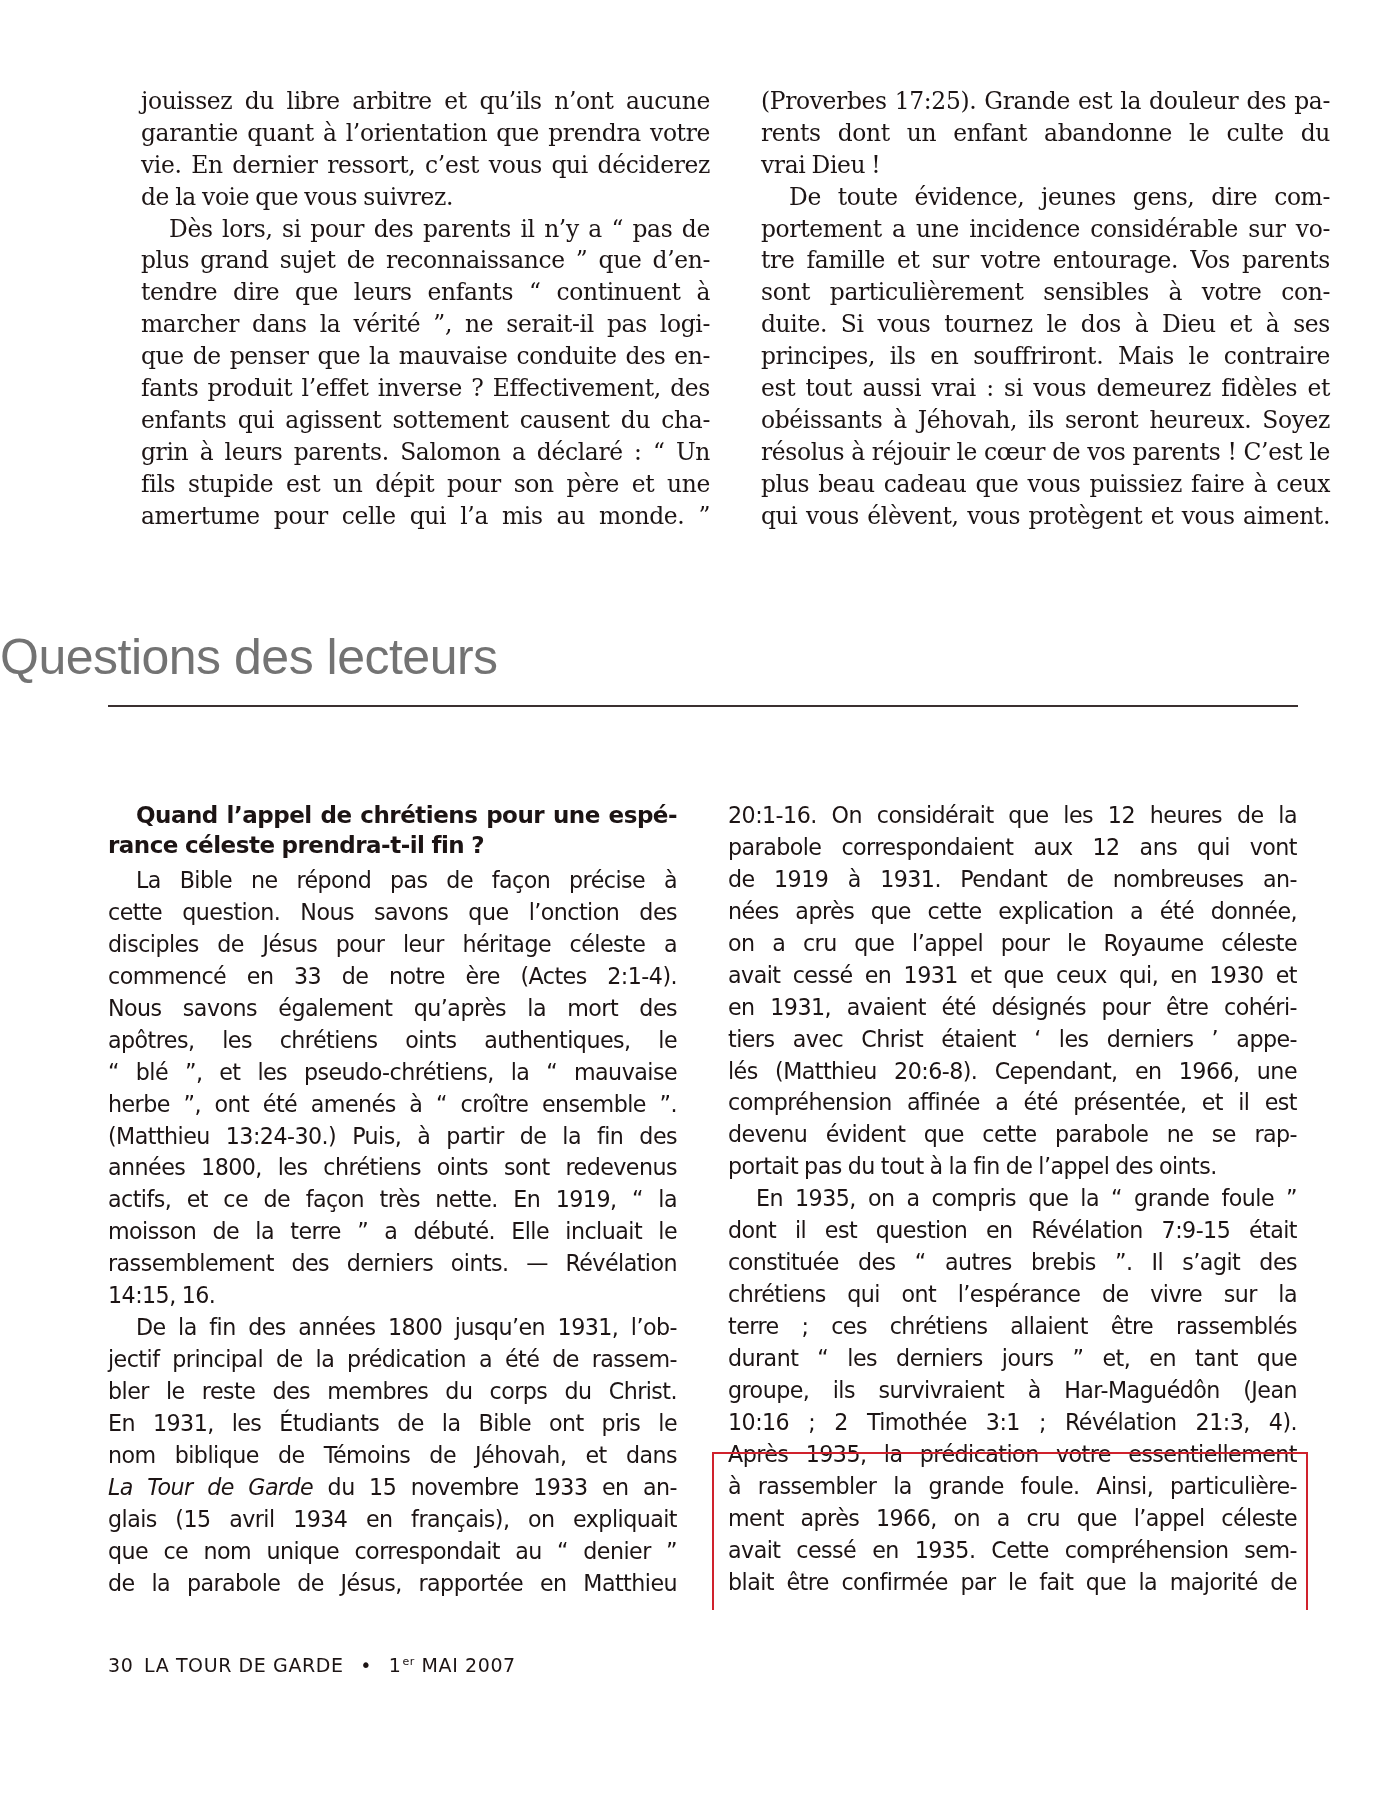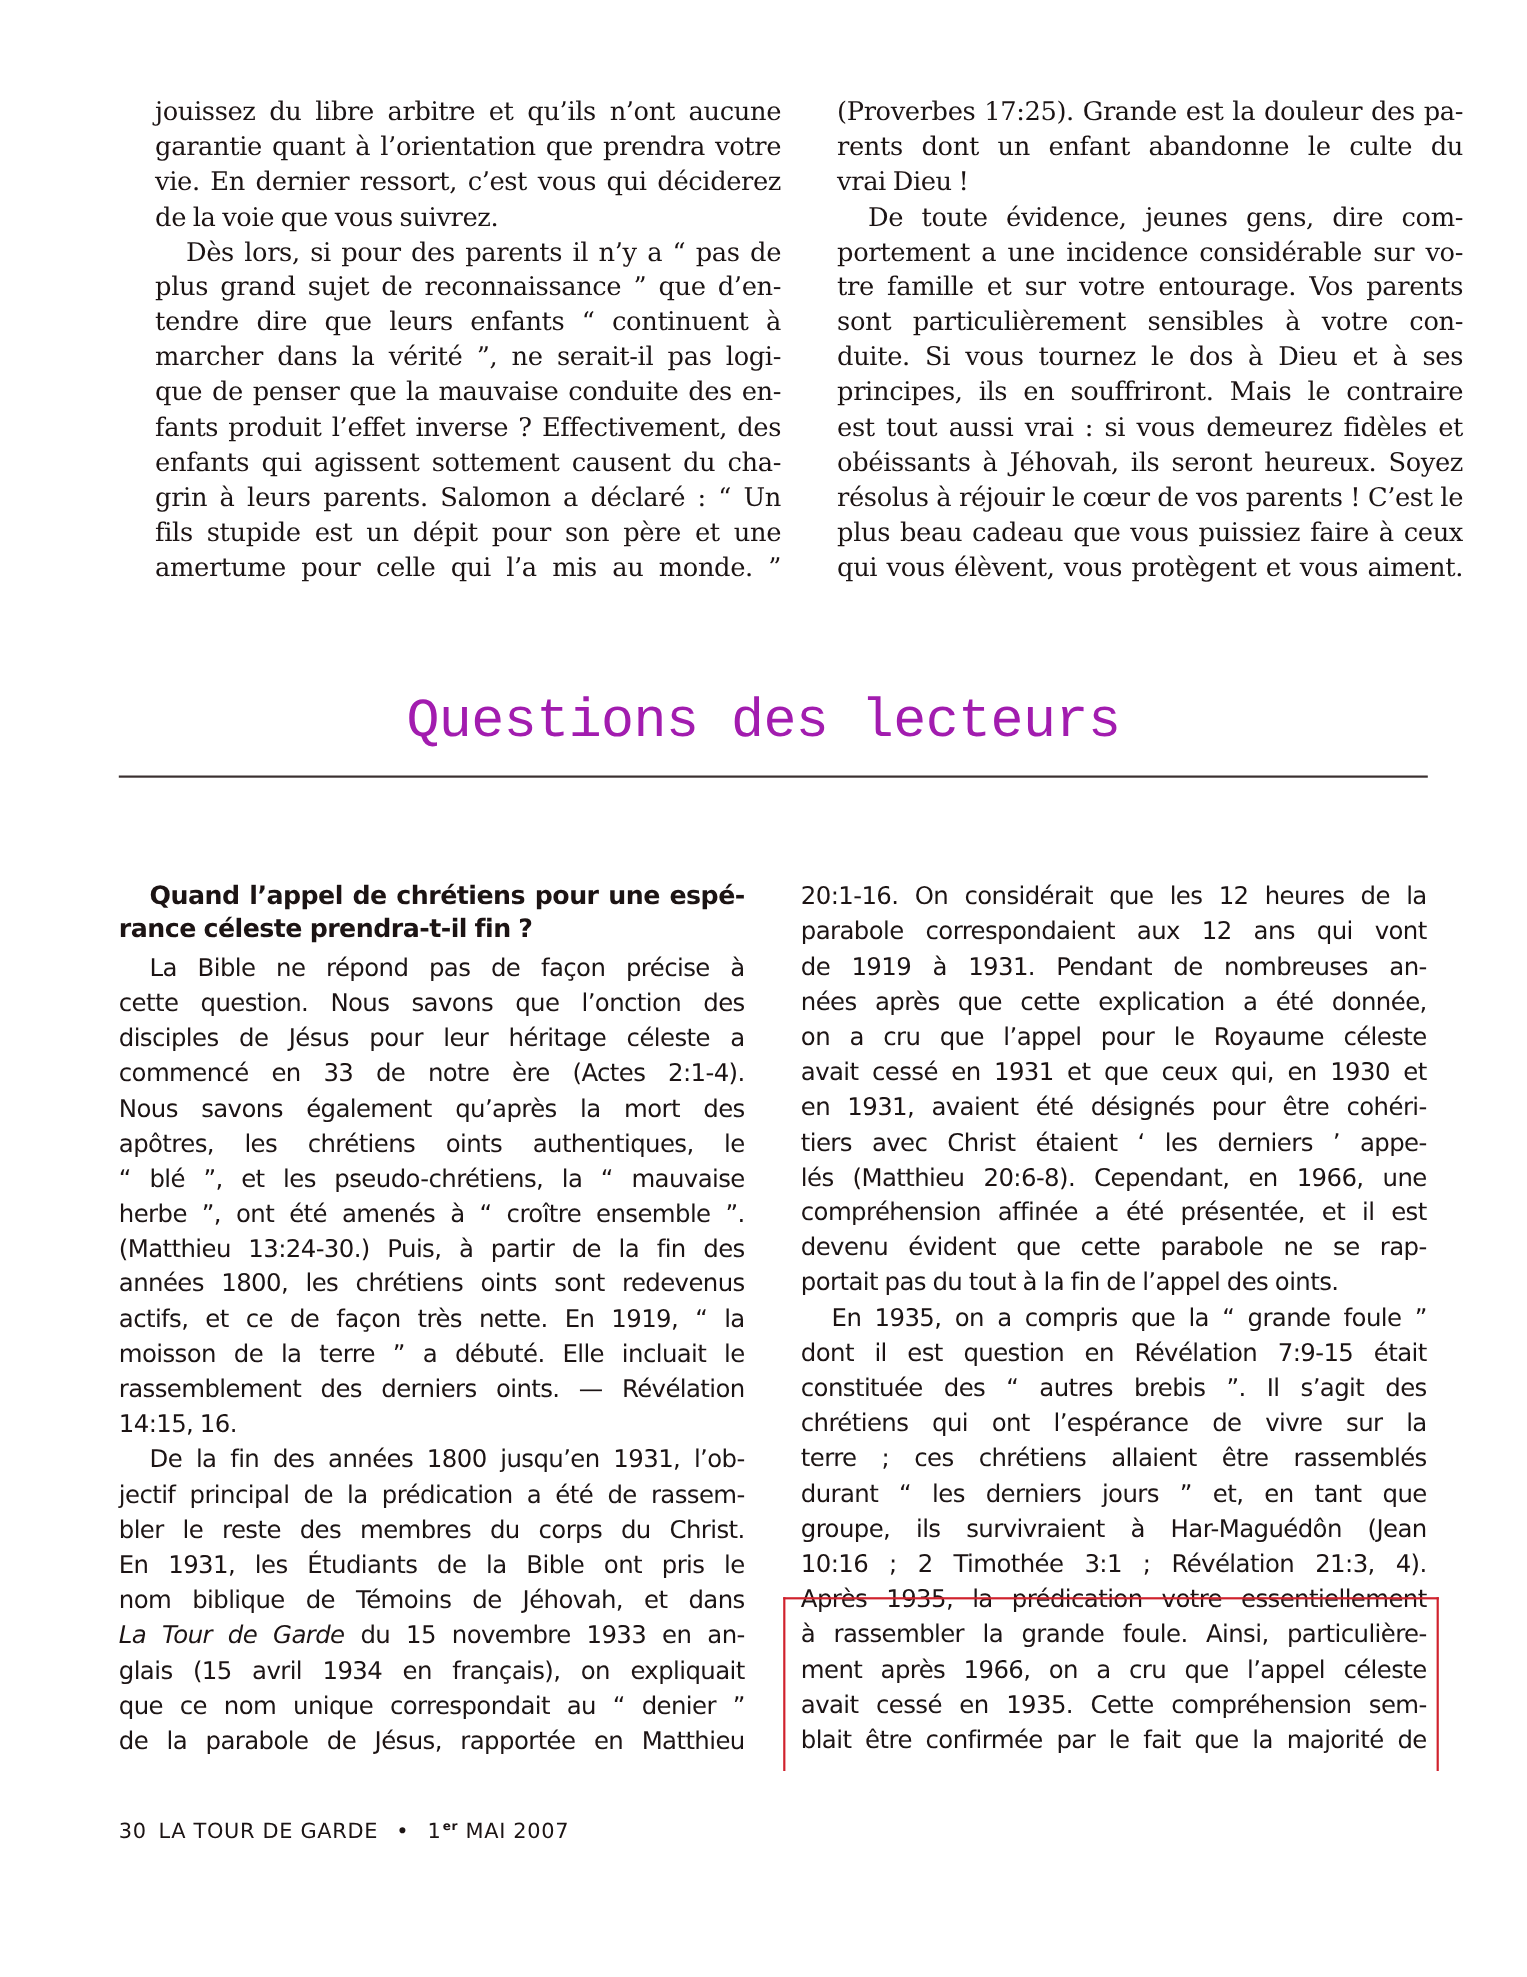--- a/index.html
+++ b/index.html
@@ -7,32 +7,32 @@
   .col { position: absolute; width: 569px; }
   .line { height: 31.9px; line-height: 31.9px; white-space: nowrap; overflow: visible; text-align: justify; text-align-last: justify; }
   .line.last { text-align-last: left; }
   .line.indent { padding-left: 28px; }
   .serif { font-family: "DejaVu Serif", "Liberation Serif", serif; font-size: 23.4px; letter-spacing: -0.35px; word-spacing: -1px; margin-left: 33px; }
   .sans { font-family: "DejaVu Sans", "Liberation Sans", sans-serif; font-size: 22.2px; letter-spacing: -0.55px; word-spacing: -0.5px; }
   .sans .line { height: 31.95px; line-height: 31.95px; }
   .heading .line { font-weight: bold; height: 30px; line-height: 30px; font-size: 23px; letter-spacing: -0.5px; }
   #top-left { left: 108px; top: 86px; }
   #top-right { left: 728px; top: 86px; }
-  #title { position: absolute; left: 0; width: 1388px; top: 628px; text-align: center;
-           font-family: Liberation Mono, monospace; font-size: 50px; letter-spacing: -0.5px; color: #a21caf; }
+  #title { position: absolute; left: 0; width: 1388px; top: 628px; 
+           font-family: Liberation Sans, sans-serif; font-size: 50px; letter-spacing: -0.5px; color: #737373; }
   #rule { position: absolute; left: 108px; width: 1190px; top: 705px; height: 2px; background: #3a3030; }
   #bottom-left { left: 108px; top: 800px; }
   #bottom-right { left: 728px; top: 800px; }
   #highlight-box { position: absolute; left: 712px; top: 1452px; width: 596px; height: 158px;
                    border: 2.5px solid #d0222d; border-bottom: none; box-sizing: border-box; }
   #footer { position: absolute; left: 108px; top: 1654px; font-family: "DejaVu Sans", "Liberation Sans", sans-serif;
             font-size: 19px; letter-spacing: 0.6px; color: #1c1414; white-space: nowrap; }
   #footer .page-num { margin-right: 4px; }
   #footer .bullet { margin: 0 10px; }
-  #footer sup { font-size: 11px; vertical-align: 7px; margin-left: 1px; font-weight: bold; }
+  #footer sup { font-size: 11px; vertical-align: 7px; margin-left: 1px; }
   em { font-style: italic; }
 </style>
 </head>
 <body>
 
 <div id="top-left" class="col serif">
     <div class="line">jouissez du libre arbitre et qu’ils n’ont aucune</div>
     <div class="line">garantie quant à l’orientation que prendra votre</div>
     <div class="line">vie. En dernier ressort, c’est vous qui déciderez</div>
     <div class="line last">de la voie que vous suivrez.</div>

